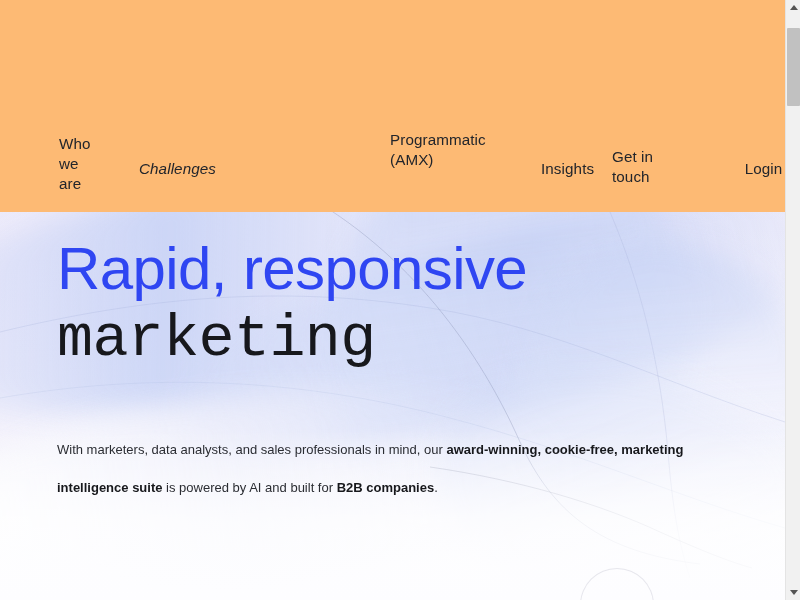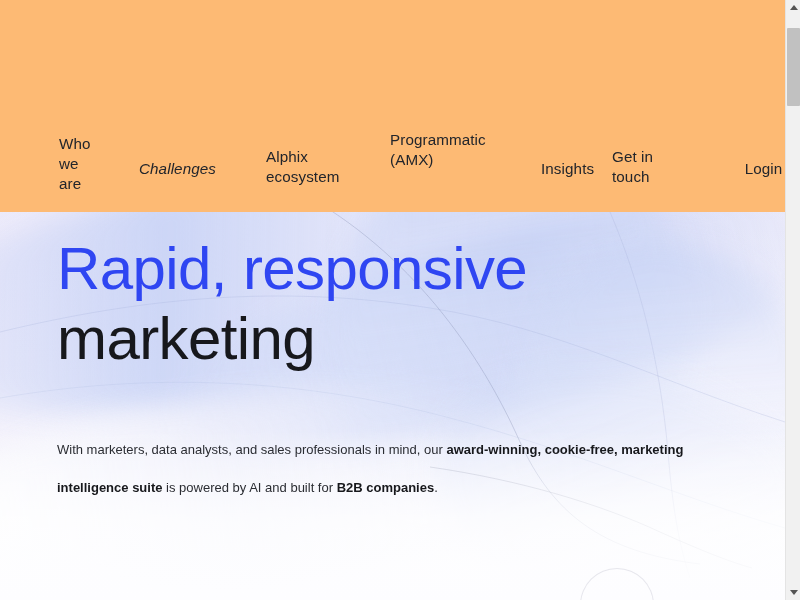--- a/index.html
+++ b/index.html
@@ -160,21 +160,21 @@
 
   .headline {
     margin-top: 22px;
     font-size: 60px;
     line-height: 70px;
     font-weight: 400;
     letter-spacing: -0.6px;
     color: #17181c;
   }
   .headline .accent { color: #2f46f2; display:block; }
-  .headline .rest   { color: #17181c; display:block; }
+  .headline .rest   { color: #17181c; display:block;font-family:Liberation Mono, monospace; }
 
   .hero-copy {
     margin-top: 57px;
     max-width: 640px;
     font-size: 13px;
     line-height: 38px;
     color: #2b2d33;
     font-weight: 400;
   }
   .hero-copy b { font-weight: 700; color: #17181c; }
@@ -240,22 +240,20 @@
 <div class="page">
 
   <div class="viewport">
 
     <header class="site-header">
       <nav class="nav">
         <a class="nav-item n0">Who
 we
 are</a>
         <a class="nav-item n1">Challenges</a>
-        <a class="nav-item n2">Alphix
-ecosystem</a>
         <a class="nav-item n3">Programmatic
 (AMX)</a>
         <a class="nav-item n4">Insights</a>
         <a class="nav-item n5">Get in
 touch</a>
         <a class="nav-item n6">Login</a>
       </nav>
     </header>
 
     <section class="hero">

